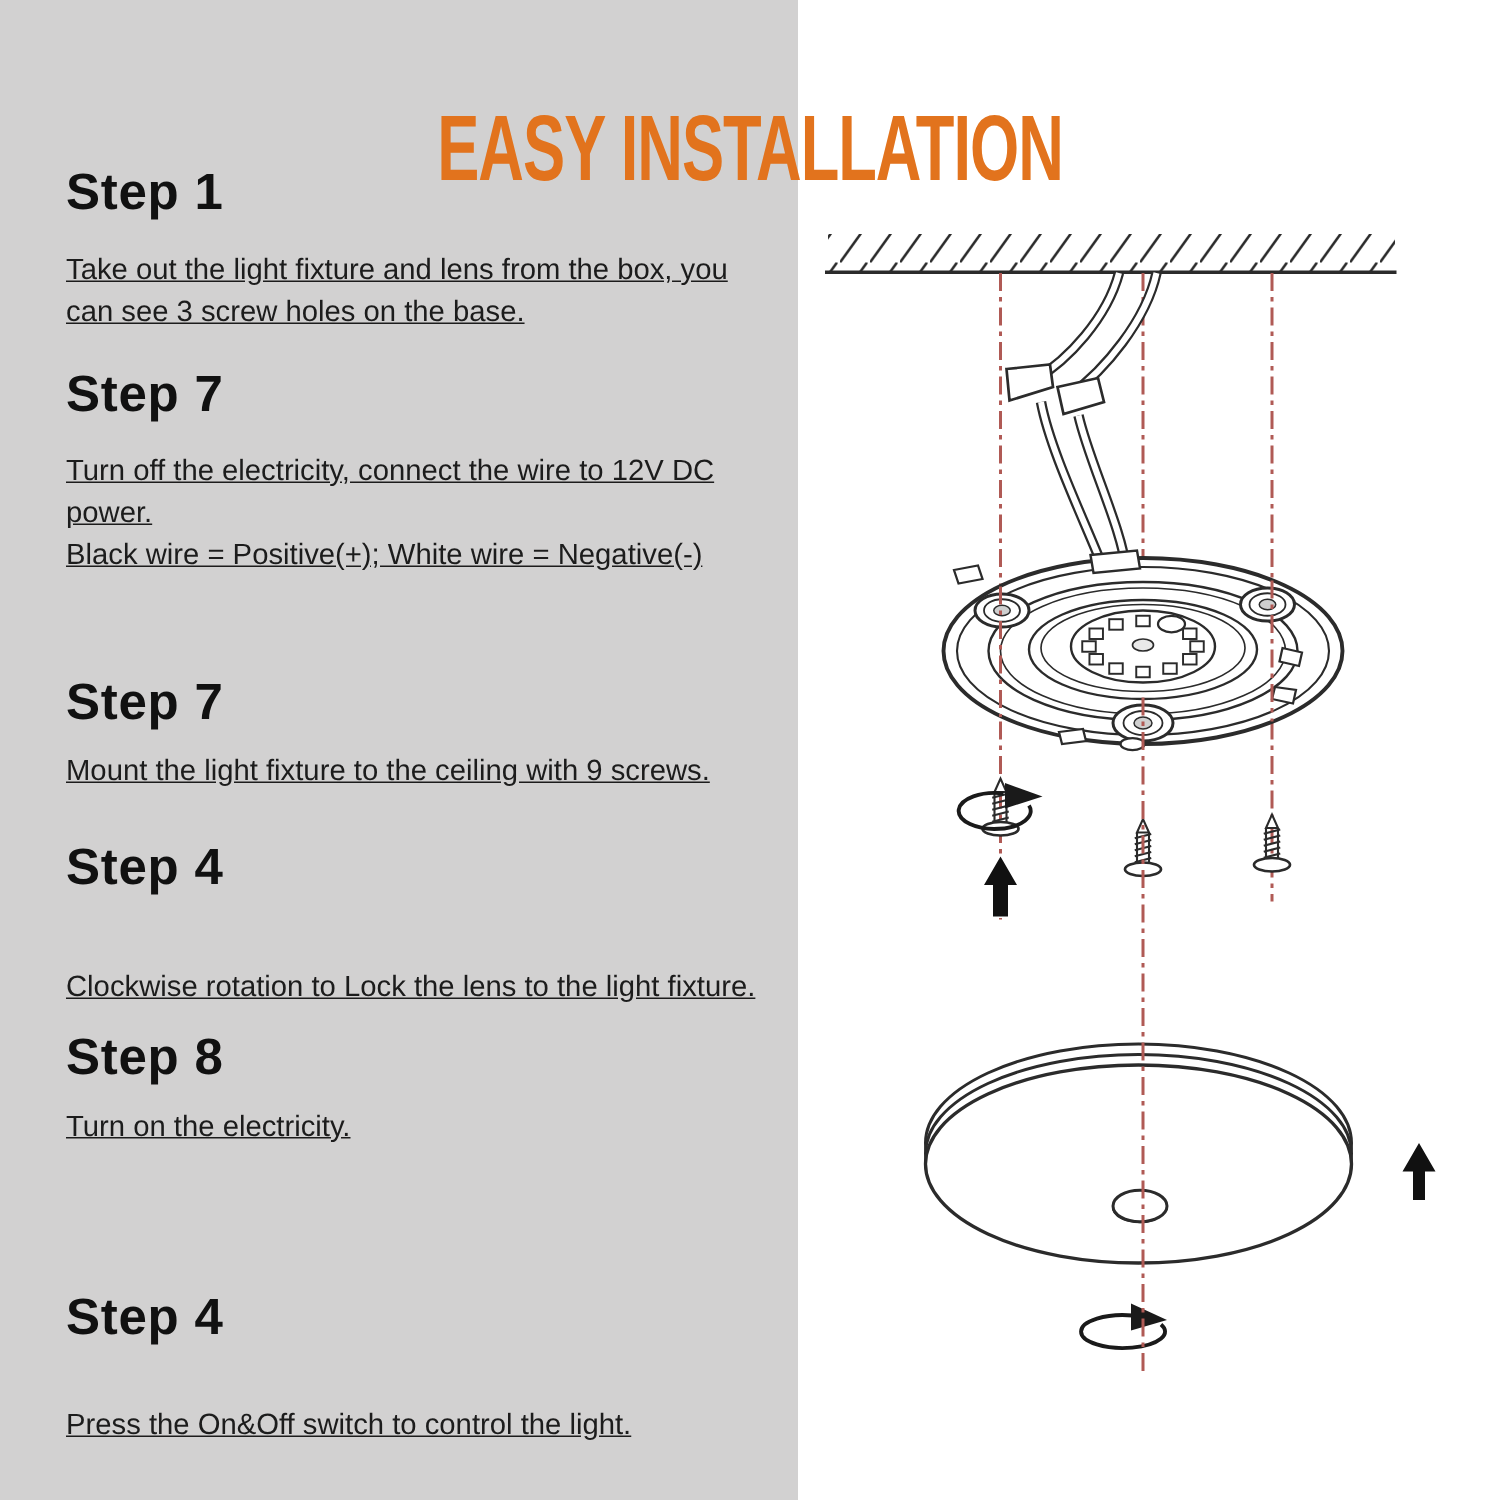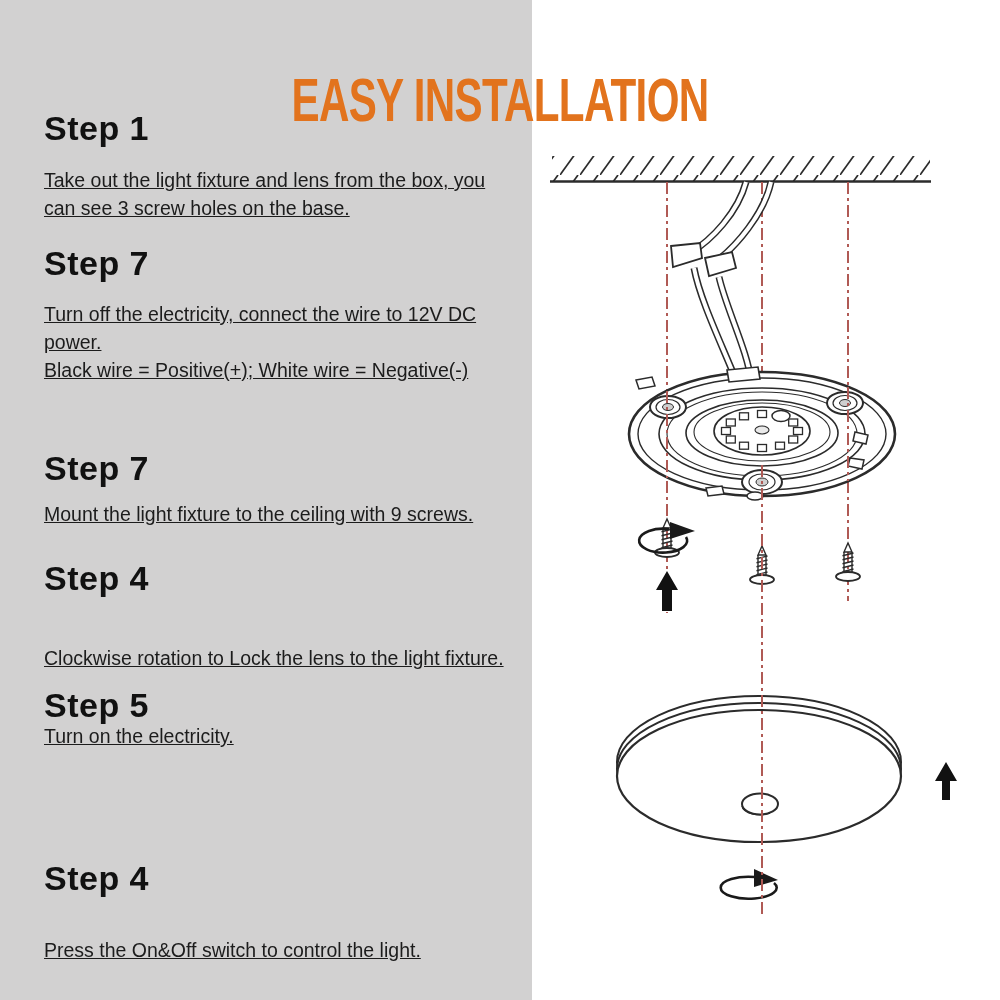--- a/index.html
+++ b/index.html
@@ -64,23 +64,23 @@
 </div>
 
 <div class="step" style="top:558px">
   <h2>Step 4</h2>
 </div>
 <div class="step" style="top:644px">
   <p>Clockwise rotation to Lock the lens to the light fixture.</p>
 </div>
 
 <div class="step" style="top:685px">
-  <h2>Step 5</h2>
-</div>
-<div class="step" style="top:722px">
+  <h2>Step 8</h2>
+</div>
+<div class="step" style="top:737px">
   <p>Turn on the electricity.</p>
 </div>
 
 <div class="step" style="top:858px">
   <h2>Step 4</h2>
 </div>
 <div class="step" style="top:936px">
   <p>Press the On&amp;Off switch to control the light.</p>
 </div>
 

